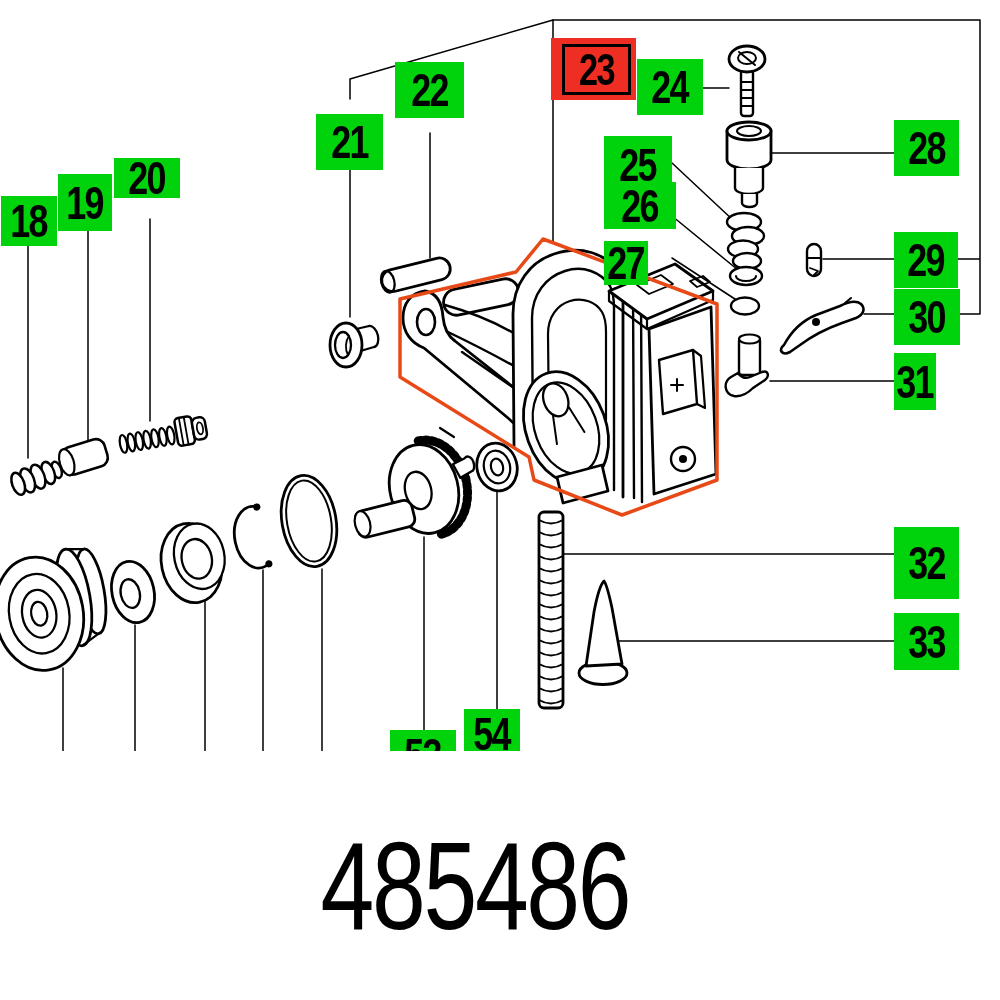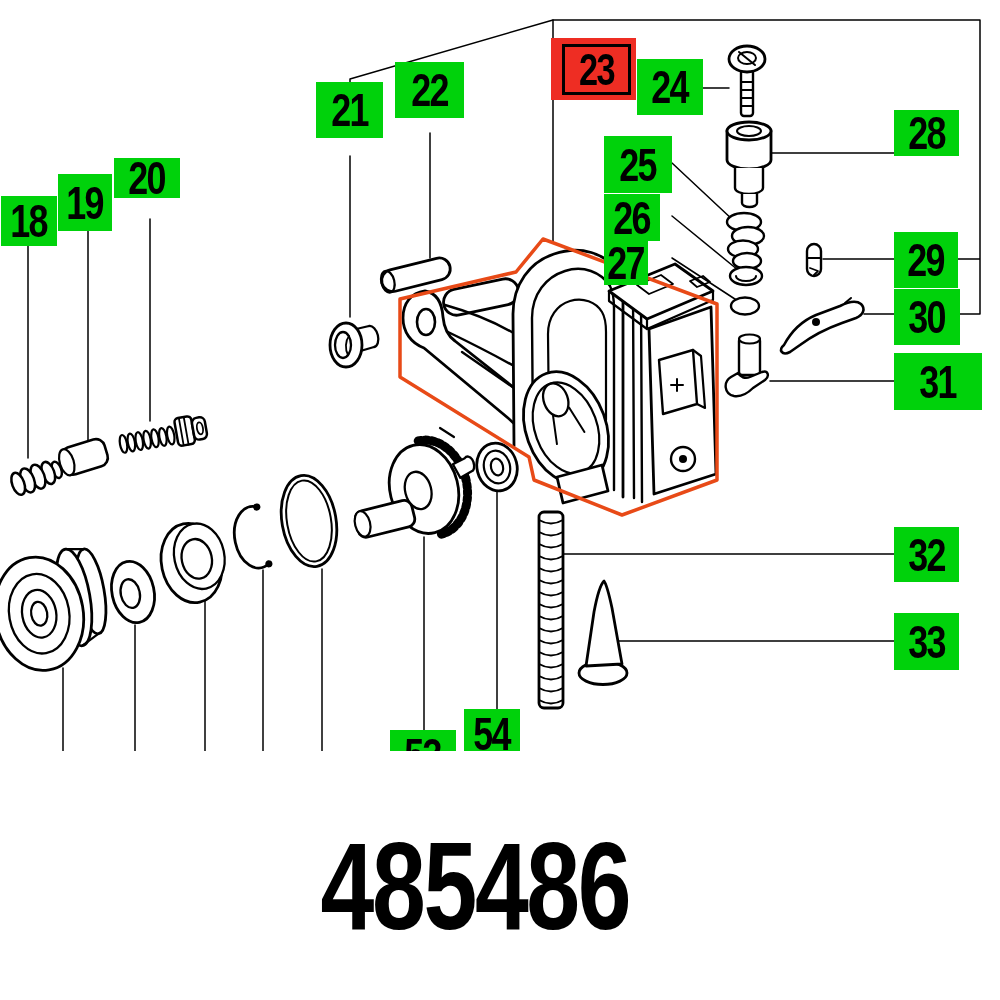--- a/index.html
+++ b/index.html
@@ -11,21 +11,21 @@
          background:var(--green,#00d20b);color:#000;font-weight:700;}
   .label span{display:inline-block;font-size:46px;line-height:1;transform:scaleX(0.78);
               letter-spacing:-2px;white-space:nowrap;}
   .label.red-outer{background:var(--red_fill,#ee2d23);margin-left:40px;}
   .red-inner{position:absolute;top:6px;right:5px;bottom:5px;left:11px;
              border:3px solid #000;background:var(--red_fill,#ee2d23);
              display:flex;align-items:center;justify-content:center;font-weight:700;}
   .red-inner span{display:inline-block;font-size:44px;line-height:1;transform:scaleX(0.78);
                   letter-spacing:-2px;}
   .part-number{position:absolute;left:0;top:824px;width:950px;text-align:center;
-               color:#000;font-weight:700;}
+               color:#000;font-weight:400;}
   .part-number span{display:inline-block;font-size:124px;line-height:1;
                     transform:scaleX(0.78);letter-spacing:-3px;}
   svg *{vector-effect:non-scaling-stroke;}
 </style>
 </head>
 <body>
 
 <div class="stage">
 
   <svg class="diagram-svg" width="1000" height="751" viewBox="0 0 1000 751" fill="none" stroke="#000" stroke-linecap="round" stroke-linejoin="round">
@@ -257,58 +257,58 @@
   <div class="labels-layer">
     <div class="label" style="left:1px;top:196px;width:56px;height:50px">
         <span>18</span>
       </div>
     <div class="label" style="left:58px;top:174px;width:54px;height:57px">
         <span>19</span>
       </div>
     <div class="label" style="left:114px;top:158px;width:66px;height:40px">
         <span>20</span>
       </div>
-    <div class="label" style="left:316px;top:82px;width:67px;height:56px">
+    <div class="label" style="left:316px;top:114px;width:67px;height:56px">
         <span>21</span>
       </div>
     <div class="label" style="left:395px;top:62px;width:69px;height:56px">
         <span>22</span>
       </div>
 
     <div class="label red-outer" style="left:511px;top:38px;width:85px;height:62px">
       <div class="red-inner">
         <span>23</span>
       </div>
     </div>
 
     <div class="label" style="left:637px;top:59px;width:66px;height:56px">
         <span>24</span>
       </div>
     <div class="label" style="left:604px;top:136px;width:68px;height:57px">
         <span>25</span>
       </div>
-    <div class="label" style="left:604px;top:194px;width:56px;height:47px">
+    <div class="label" style="left:604px;top:182px;width:72px;height:47px">
         <span>26</span>
       </div>
     <div class="label" style="left:604px;top:241px;width:44px;height:44px">
         <span>27</span>
       </div>
-    <div class="label" style="left:894px;top:110px;width:65px;height:46px">
+    <div class="label" style="left:894px;top:120px;width:65px;height:56px">
         <span>28</span>
       </div>
     <div class="label" style="left:894px;top:232px;width:64px;height:56px">
         <span>29</span>
       </div>
     <div class="label" style="left:894px;top:289px;width:66px;height:56px">
         <span>30</span>
       </div>
-    <div class="label" style="left:894px;top:353px;width:88px;height:57px">
+    <div class="label" style="left:894px;top:353px;width:42px;height:57px">
         <span>31</span>
       </div>
-    <div class="label" style="left:894px;top:527px;width:65px;height:55px">
+    <div class="label" style="left:894px;top:527px;width:65px;height:72px">
         <span>32</span>
       </div>
     <div class="label" style="left:894px;top:613px;width:65px;height:57px">
         <span>33</span>
       </div>
     <div class="label" style="left:390px;top:730px;width:66px;height:50px">
         <span>53</span>
       </div>
     <div class="label" style="left:464px;top:709px;width:56px;height:50px">
         <span>54</span>

